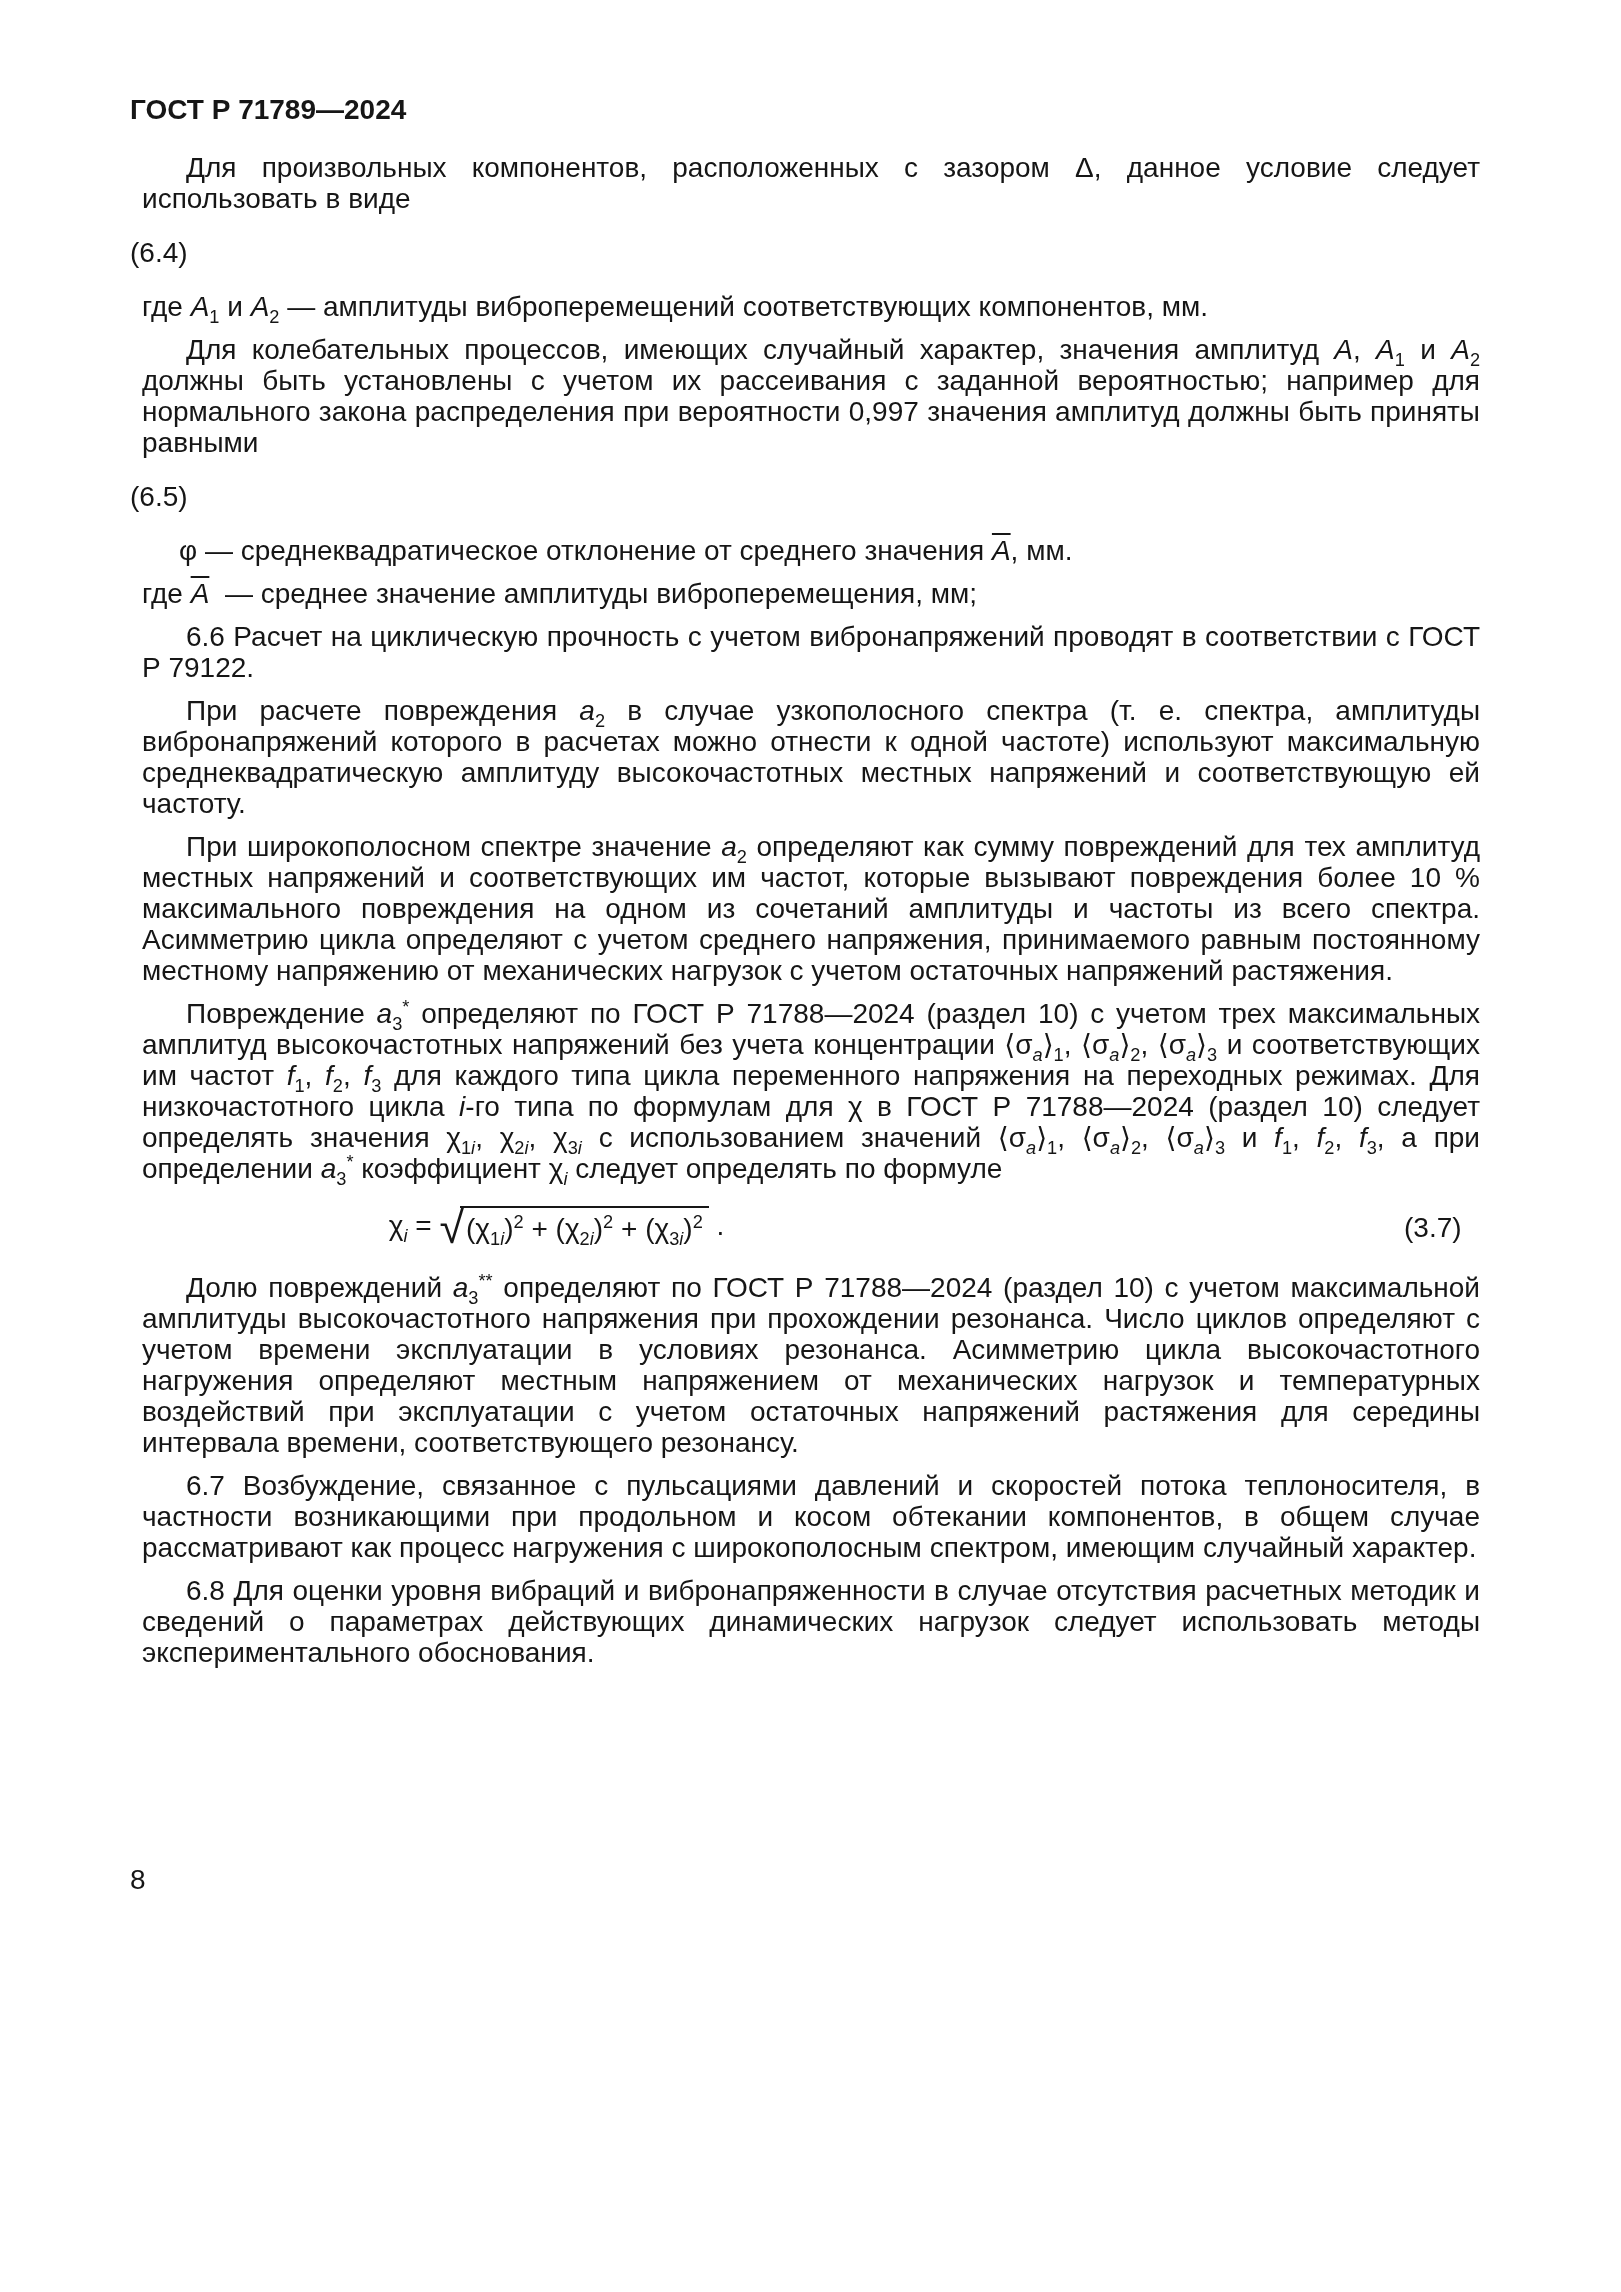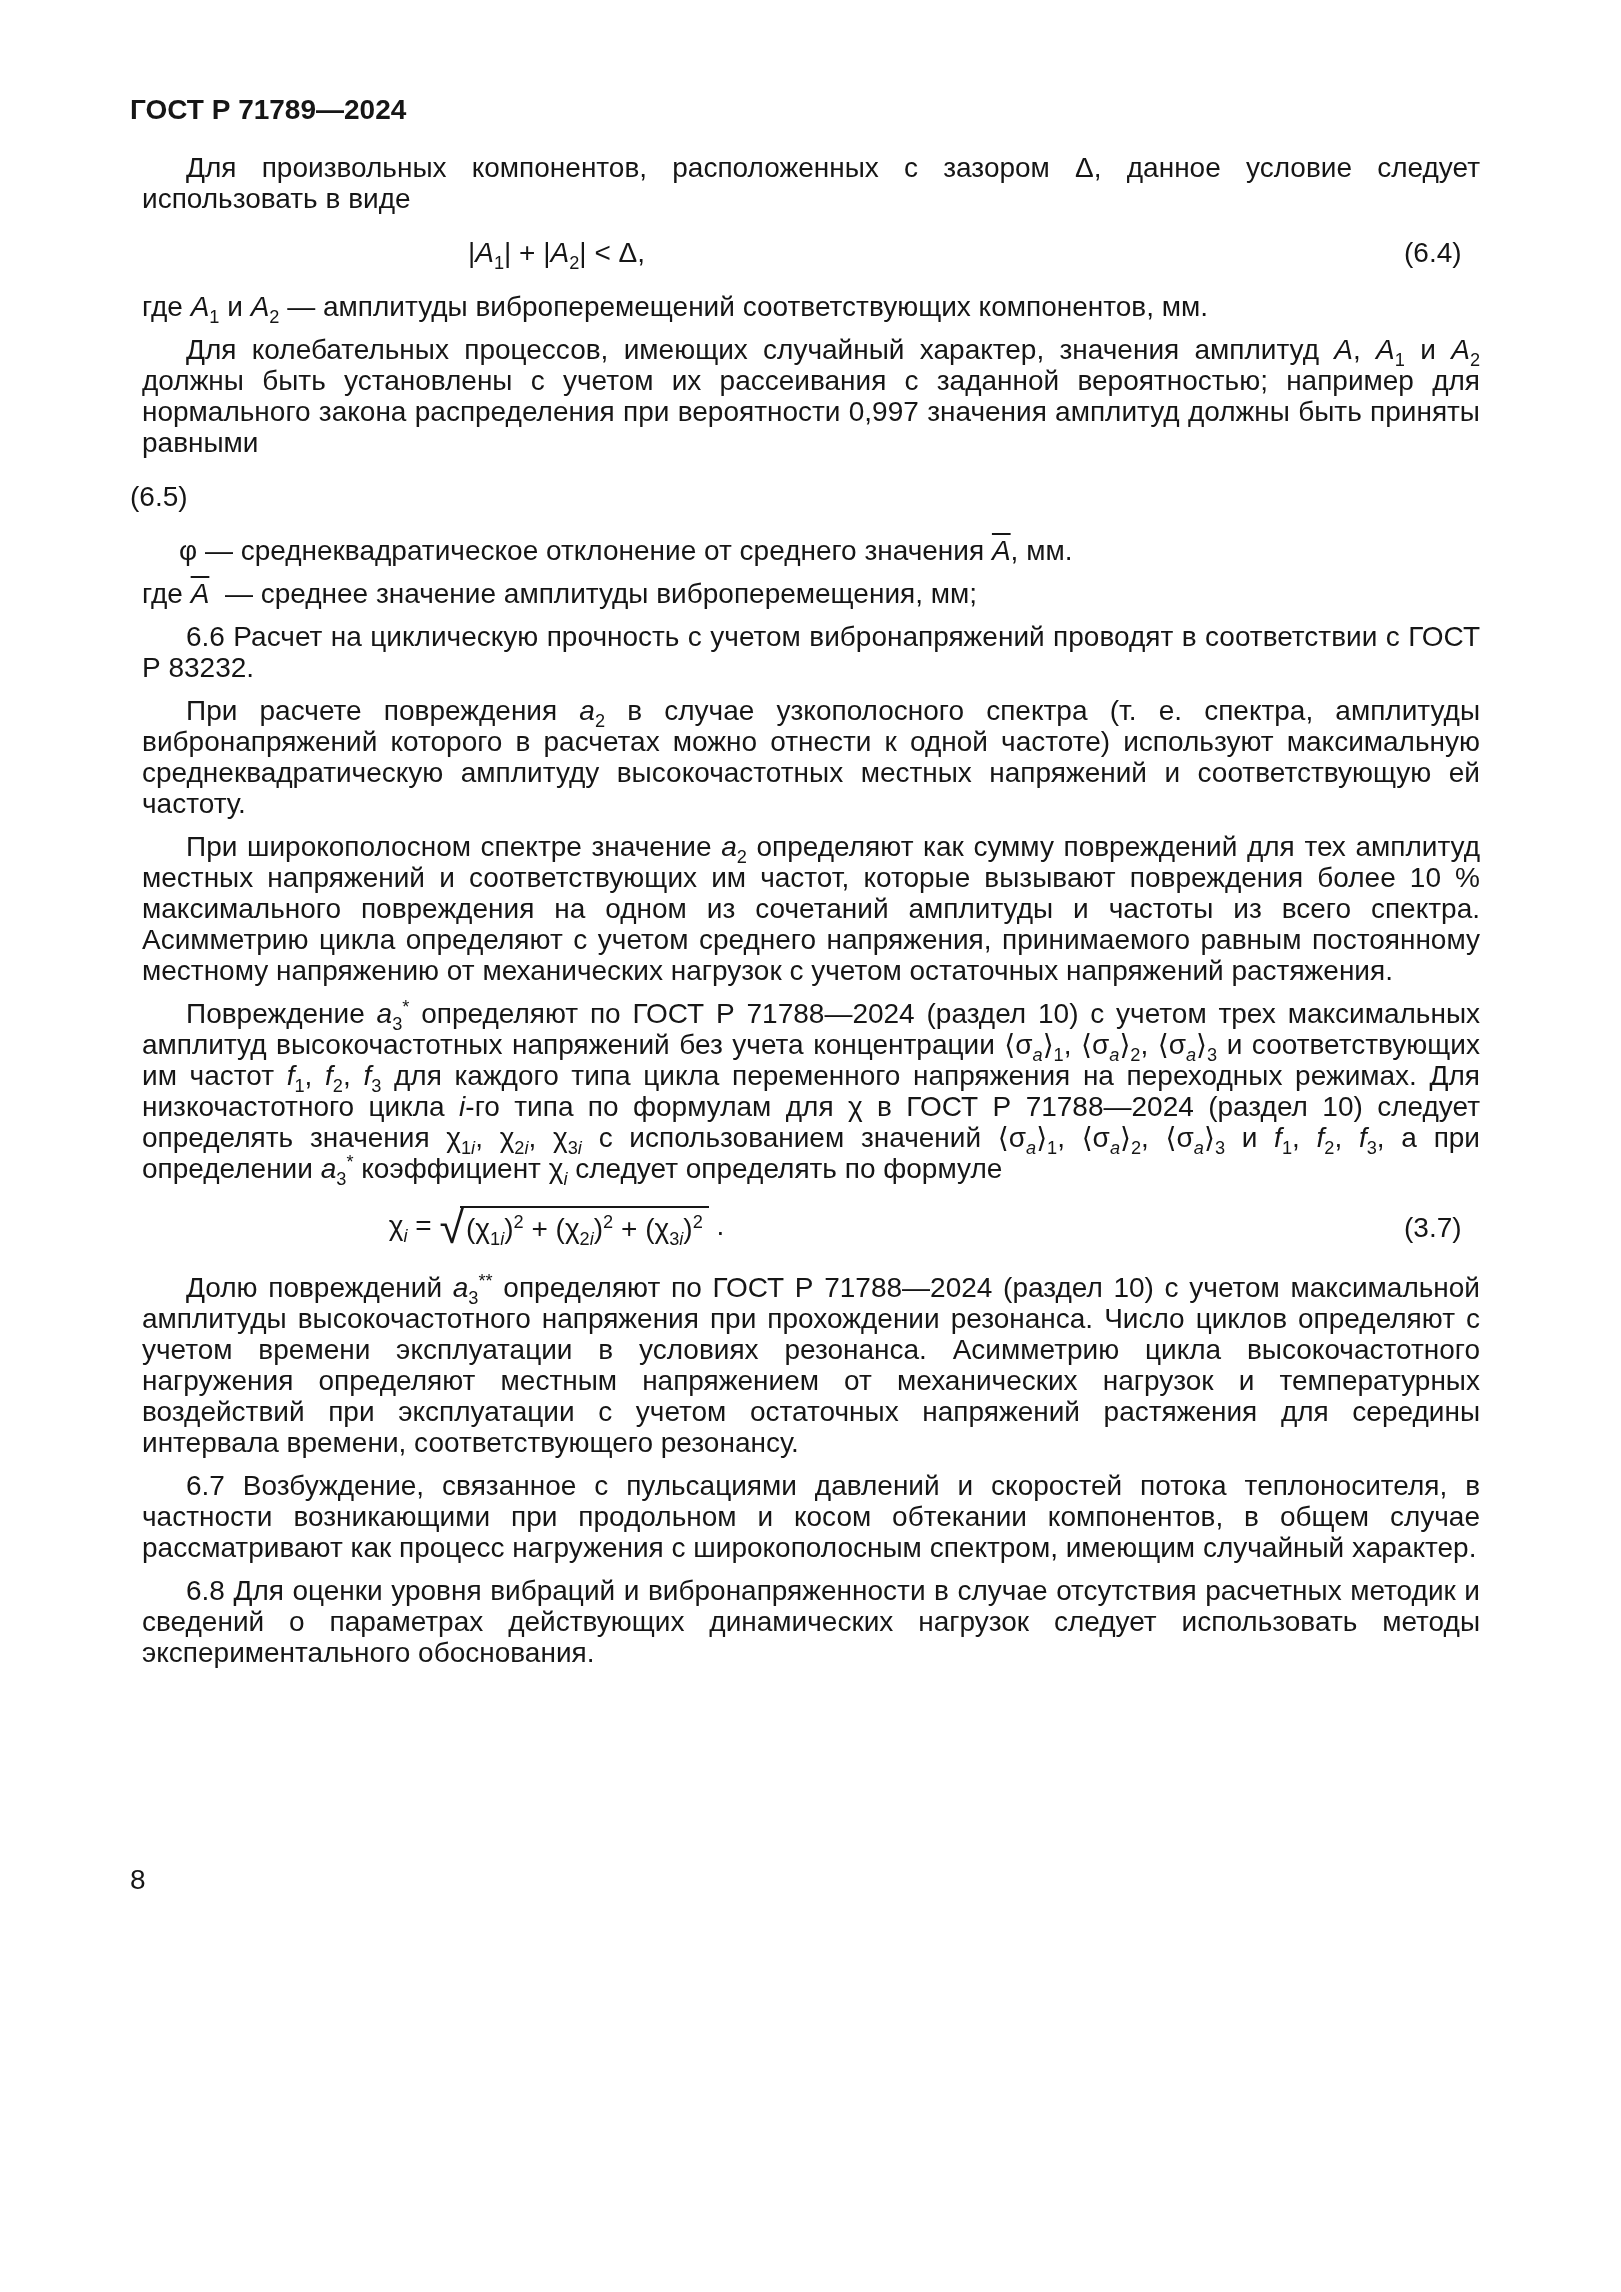--- a/index.html
+++ b/index.html
@@ -71,36 +71,35 @@
 <body>
 
 <div class="page">
   <div class="content">
 
     <div class="doc-header">ГОСТ Р 71789—2024</div>
 
     <p class="para ind">Для произвольных компонентов, расположенных с зазором Δ, данное условие следует использовать в виде</p>
 
     <div class="formula-row">
-      <span class="f-center">|<i>A</i><sub>1</sub>| + |<i>A</i><sub>2</sub>| &lt; Δ,</span>
       <span class="f-num">(6.4)</span>
     </div>
 
     <p class="para">где <i>A</i><sub>1</sub> и <i>A</i><sub>2</sub> — амплитуды виброперемещений соответствующих компонентов, мм.</p>
 
     <p class="para ind">Для колебательных процессов, имеющих случайный характер, значения амплитуд <i>A</i>, <i>A</i><sub>1</sub> и <i>A</i><sub>2</sub> должны быть установлены с учетом их рассеивания с заданной вероятностью; например для нормального закона распределения при вероятности 0,997 значения амплитуд должны быть приняты равными</p>
 
     <div class="formula-row">
       <span class="f-num">(6.5)</span>
     </div>
 
     <p class="para hang2">φ — среднеквадратическое отклонение от среднего значения <span class="ov"><i>A</i></span>, мм.</p>
     <p class="para">где <span class="ov"><i>A</i></span>&nbsp; — среднее значение амплитуды виброперемещения, мм;</p>
 
-    <p class="para ind">6.6 Расчет на циклическую прочность с учетом вибронапряжений проводят в соответствии с ГОСТ Р 83232.</p>
+    <p class="para ind">6.6 Расчет на циклическую прочность с учетом вибронапряжений проводят в соответствии с ГОСТ Р 79122.</p>
 
     <p class="para ind">При расчете повреждения <i>a</i><sub>2</sub> в случае узкополосного спектра (т. е. спектра, амплитуды вибронапряжений которого в расчетах можно отнести к одной частоте) используют максимальную среднеквадратическую амплитуду высокочастотных местных напряжений и соответствующую ей частоту.</p>
 
     <p class="para ind">При широкополосном спектре значение <i>a</i><sub>2</sub> определяют как сумму повреждений для тех амплитуд местных напряжений и соответствующих им частот, которые вызывают повреждения более 10 % максимального повреждения на одном из сочетаний амплитуды и частоты из всего спектра. Асимметрию цикла определяют с учетом среднего напряжения, принимаемого равным постоянному местному напряжению от механических нагрузок с учетом остаточных напряжений растяжения.</p>
 
     <p class="para ind">Повреждение <i>a</i><sub>3</sub><sup>*</sup> определяют по ГОСТ Р 71788—2024 (раздел 10) с учетом трех максимальных амплитуд высокочастотных напряжений без учета концентрации ⟨σ<sub><i>a</i></sub>⟩<sub>1</sub>, ⟨σ<sub><i>a</i></sub>⟩<sub>2</sub>, ⟨σ<sub><i>a</i></sub>⟩<sub>3</sub> и соответствующих им частот <i>f</i><sub>1</sub>, <i>f</i><sub>2</sub>, <i>f</i><sub>3</sub> для каждого типа цикла переменного напряжения на переходных режимах. Для низкочастотного цикла <i>i</i>-го типа по формулам для χ в ГОСТ Р 71788—2024 (раздел 10) следует определять значения χ<sub>1<i>i</i></sub>, χ<sub>2<i>i</i></sub>, χ<sub>3<i>i</i></sub> с использованием значений ⟨σ<sub><i>a</i></sub>⟩<sub>1</sub>, ⟨σ<sub><i>a</i></sub>⟩<sub>2</sub>, ⟨σ<sub><i>a</i></sub>⟩<sub>3</sub> и <i>f</i><sub>1</sub>, <i>f</i><sub>2</sub>, <i>f</i><sub>3</sub>, а при определении <i>a</i><sub>3</sub><sup>*</sup> коэффициент χ<sub><i>i</i></sub> следует определять по формуле</p>
 
     <div class="formula-row">
       <span class="f-center">
         <span>χ<sub><i>i</i></sub> = </span><span class="rad">

